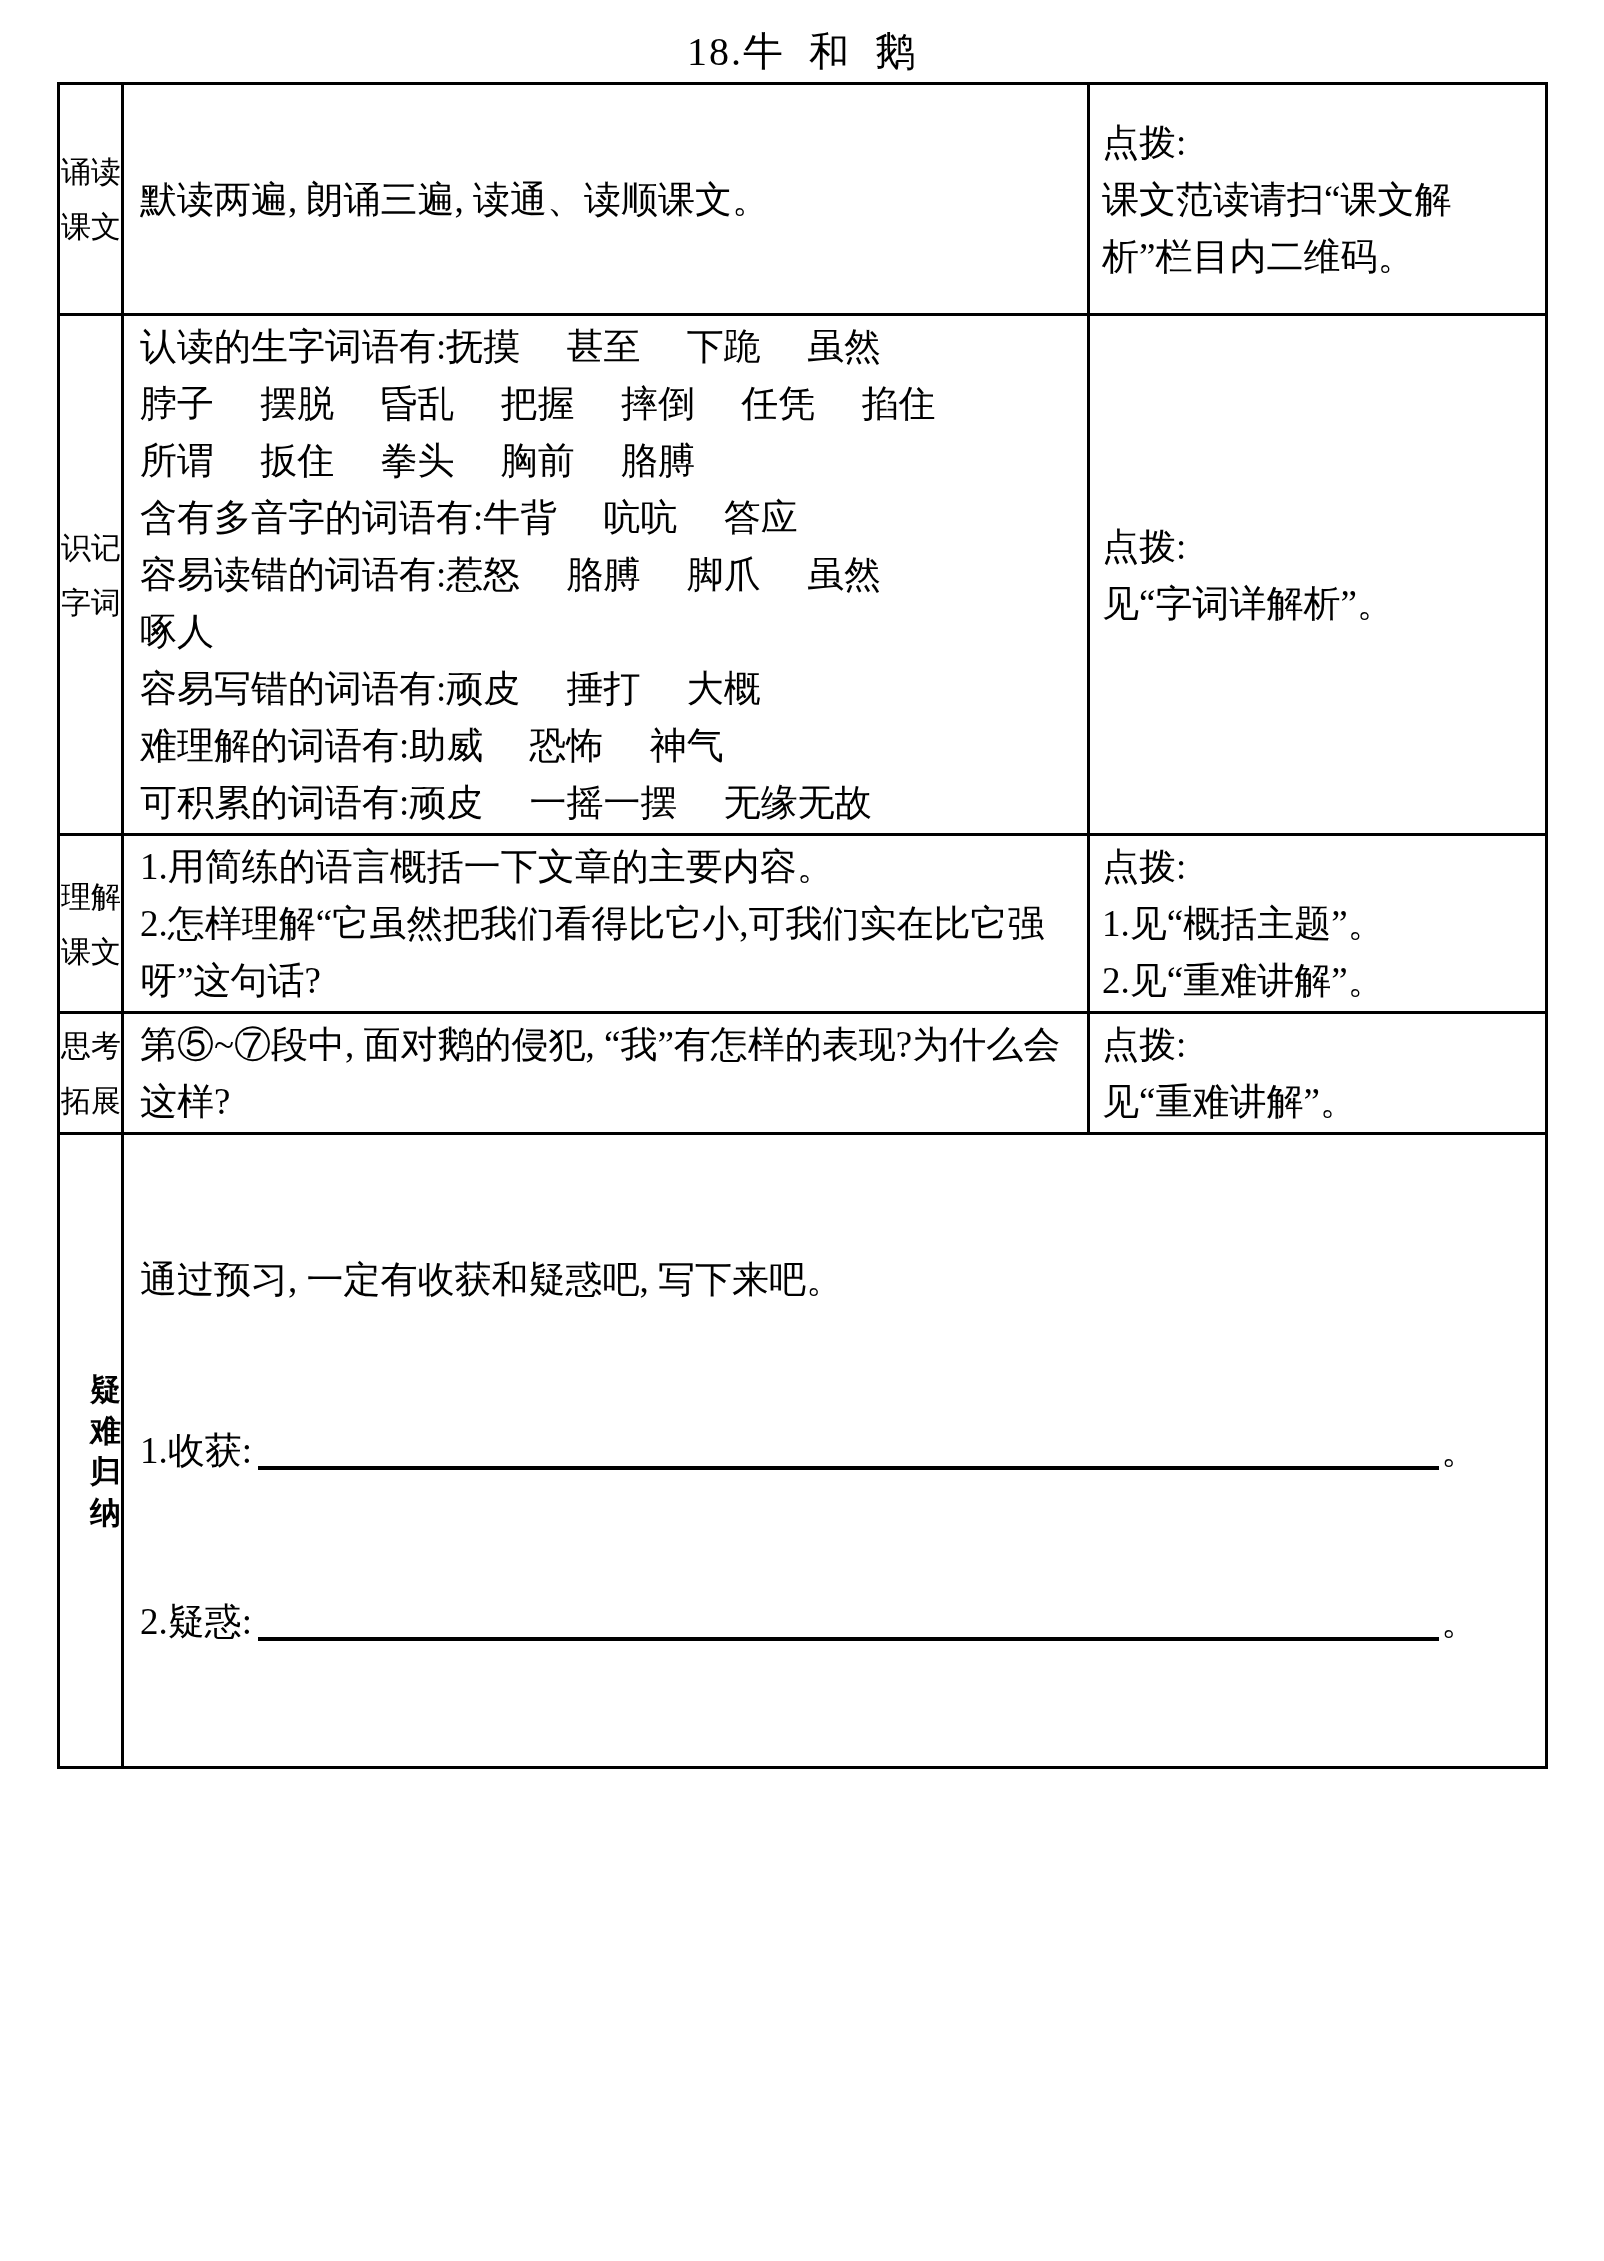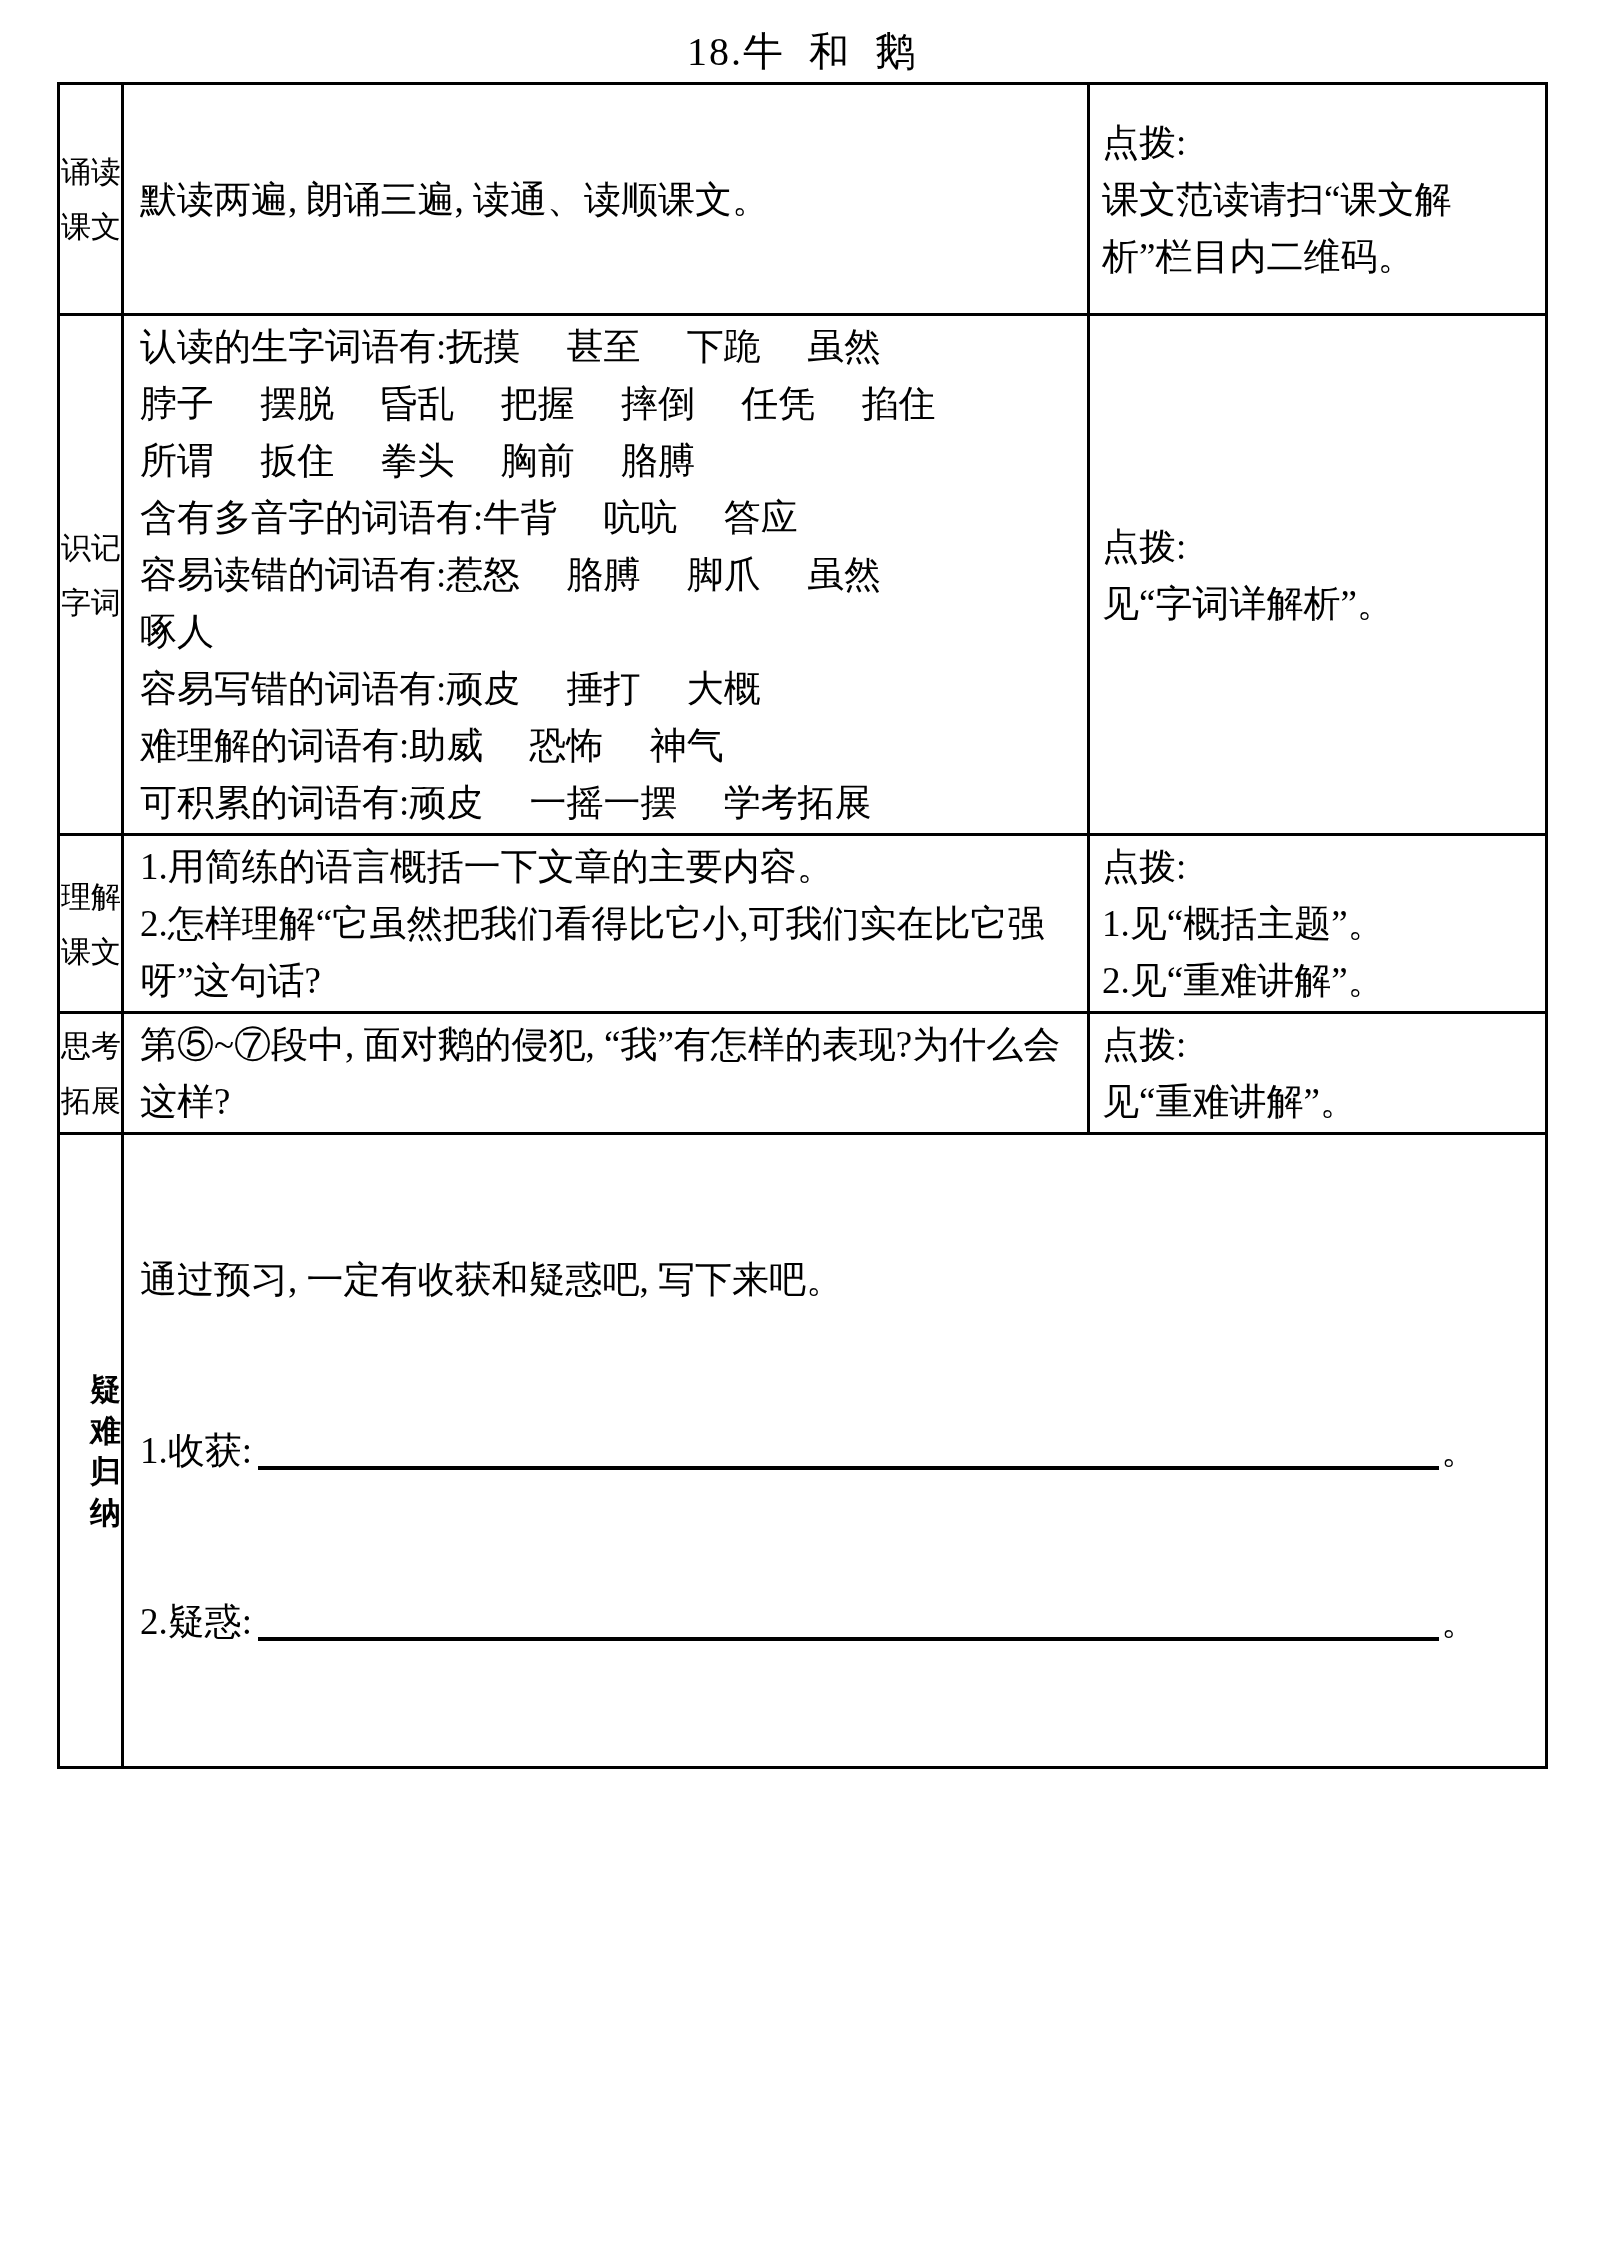--- a/index.html
+++ b/index.html
@@ -108,21 +108,21 @@
         <div>字词</div>
       </td>
       <td class="content">认读的生字词语有:抚摸　 甚至　 下跪　 虽然
 脖子　 摆脱　 昏乱　 把握　 摔倒　 任凭　 掐住
 所谓　 扳住　 拳头　 胸前　 胳膊
 含有多音字的词语有:牛背　 吭吭　 答应
 容易读错的词语有:惹怒　 胳膊　 脚爪　 虽然
 啄人
 容易写错的词语有:顽皮　 捶打　 大概
 难理解的词语有:助威　 恐怖　 神气
-可积累的词语有:顽皮　 一摇一摆　 学考拓展</td>
+可积累的词语有:顽皮　 一摇一摆　 无缘无故</td>
       <td class="hint">点拨:
 见“字词详解析”。</td>
     </tr>
 
 
     <tr style="height:164px">
       <td class="label">
         <div>理解</div>
         <div>课文</div>
       </td>

